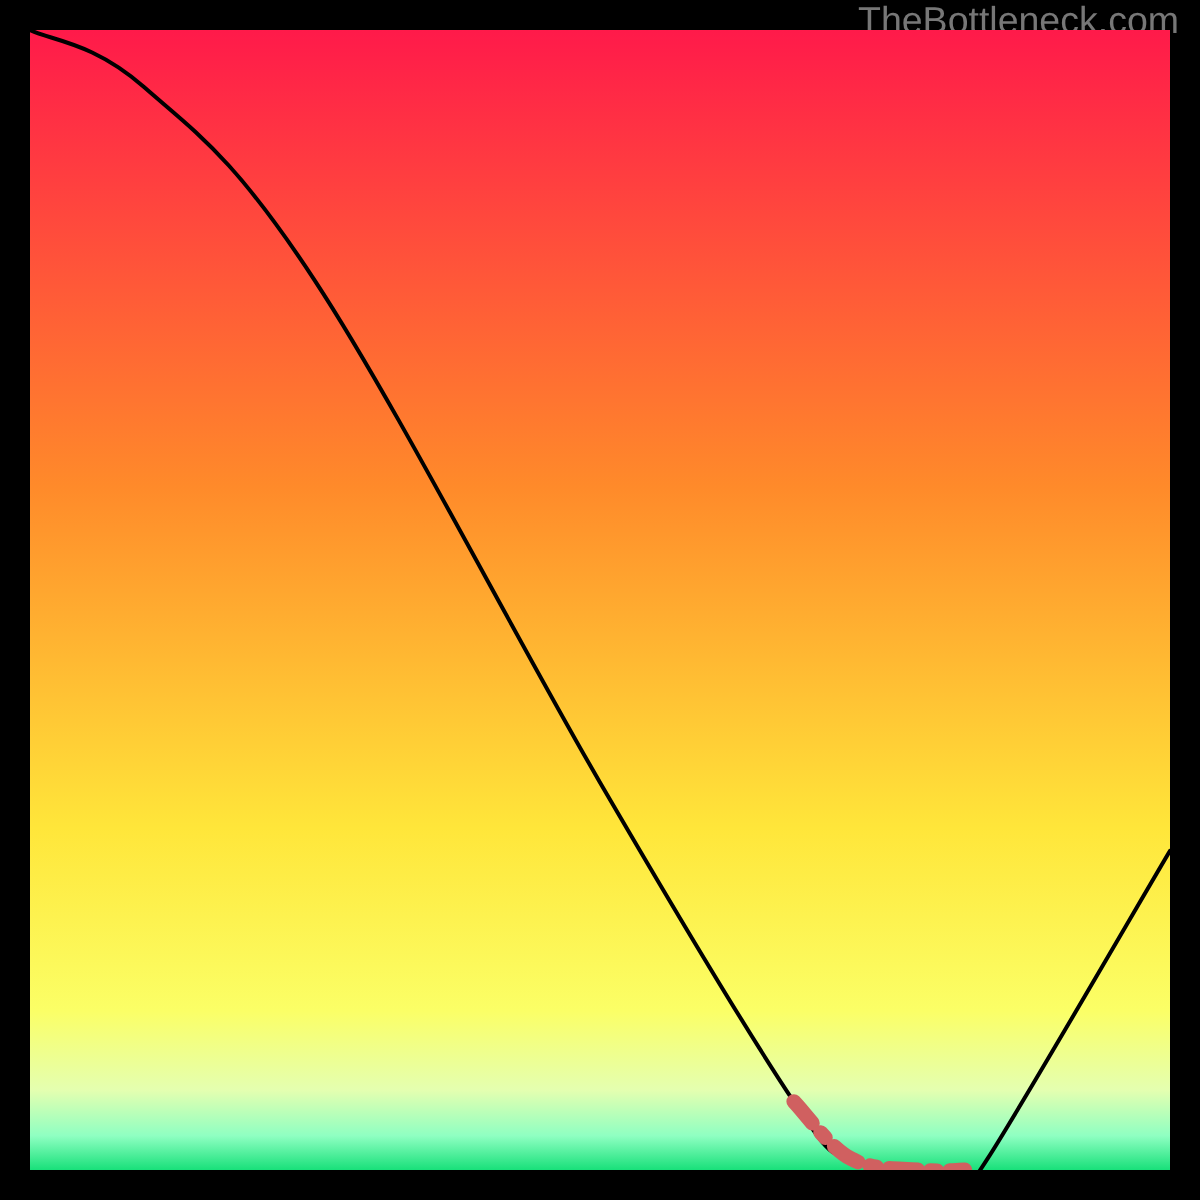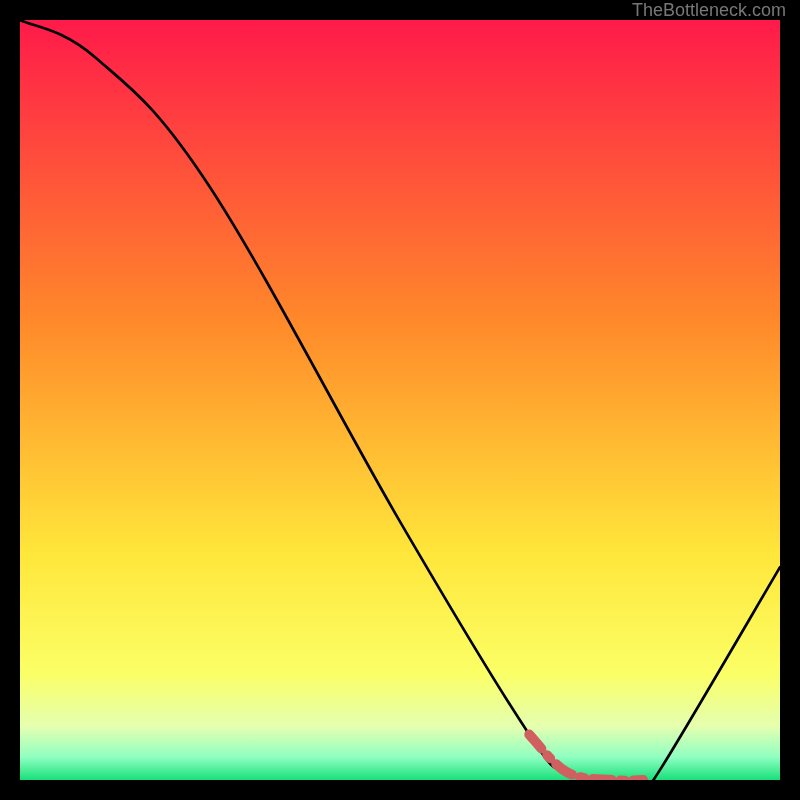--- a/index.html
+++ b/index.html
@@ -32,21 +32,21 @@
     top: 0;
     width: 100%;
     height: 100%;
     pointer-events: none;
   }
   .watermark {
     position: absolute;
     right: 14px;
     top: 0px;
     color: #777;
-    font-size: 18px;
+    font-size: 25px;
     font-family: Arial, sans-serif;
   }
 </style>
 </head>
 <body>
 
 <div class="watermark">TheBottleneck.com</div>
 
 <div class="plot-area">
   <svg class="gradient-bg" viewBox="0 0 100 100" preserveAspectRatio="none">

